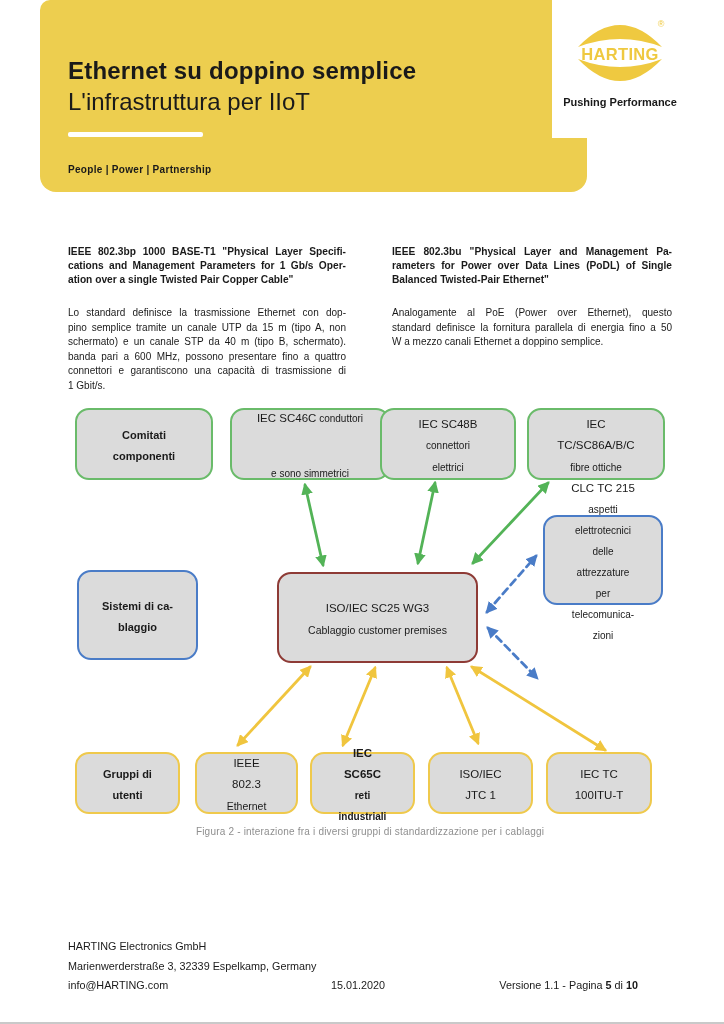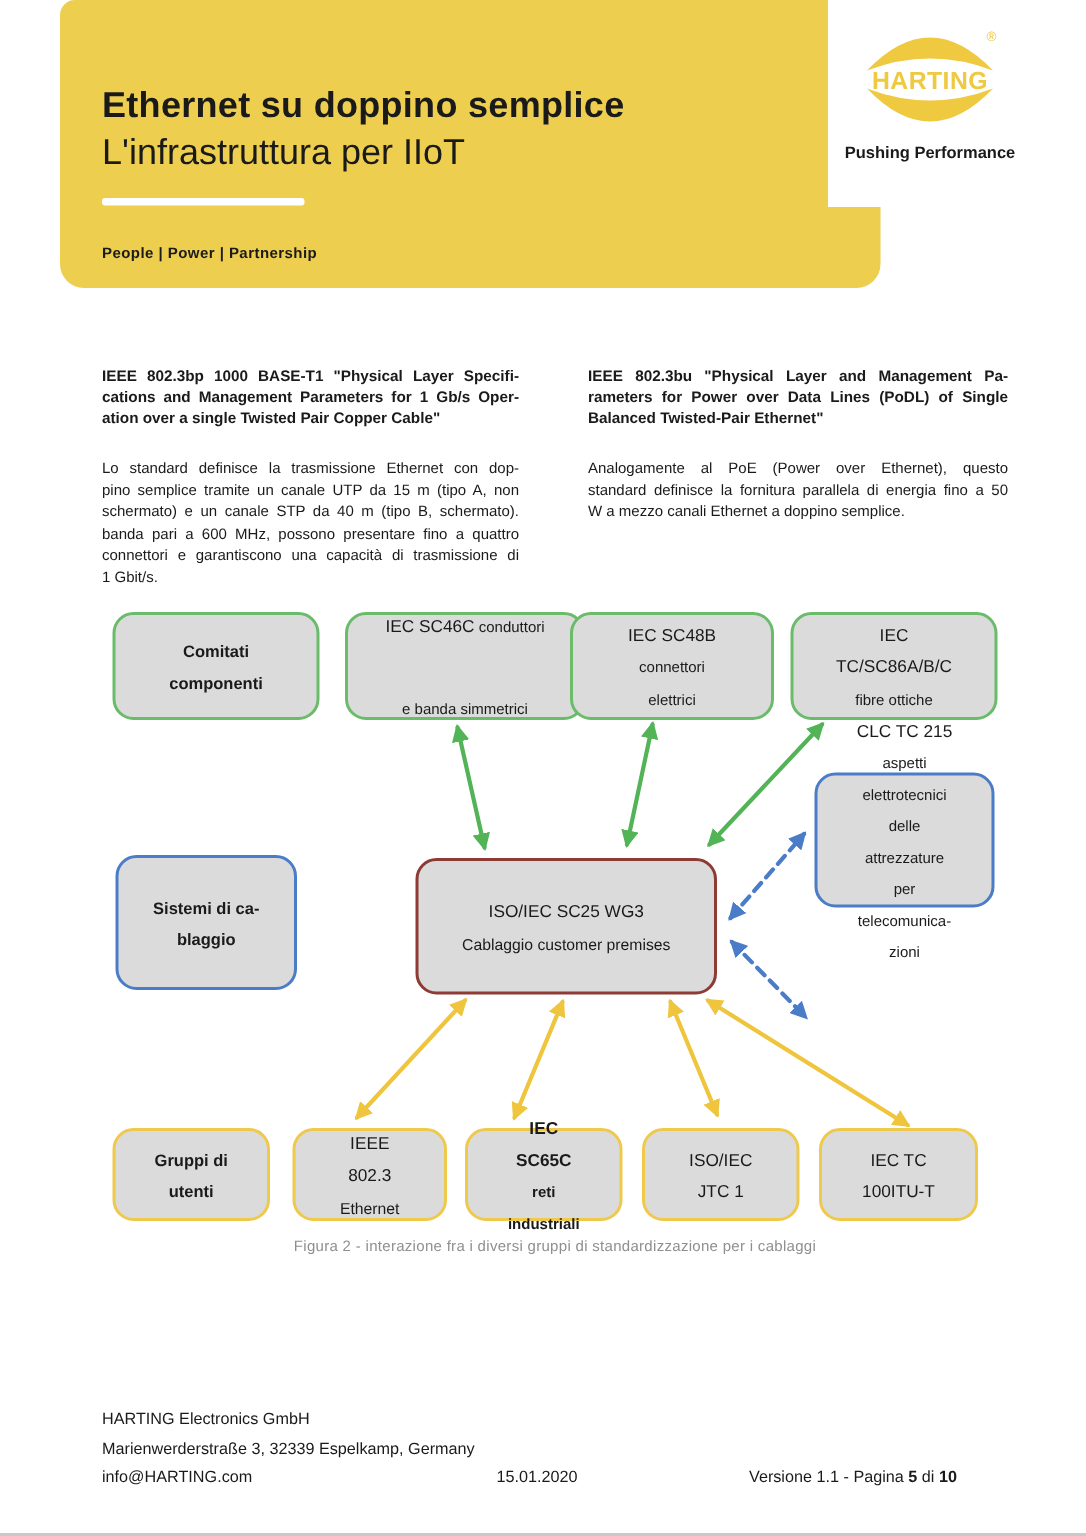--- a/index.html
+++ b/index.html
@@ -193,21 +193,21 @@
       <line class="arrow a-blue" x1="427" y1="212" x2="476" y2="156" marker-start="url(#mblue)" marker-end="url(#mblue)"></line>
       <line class="arrow a-blue" x1="428" y1="228" x2="477" y2="278" marker-start="url(#mblue)" marker-end="url(#mblue)"></line>
     </svg>
 
     <div class="dbox b-comitati" style="border-color: var(--green);">
         <div><span class="s-b">Comitati</span></div>
         <div><span class="s-b">componenti</span></div>
       </div>
     <div class="dbox b-sc46c" style="border-color: var(--green);">
         <div><span class="s-c">IEC SC46C</span><span class="s-d"> conduttori</span></div>
-        <div><span class="s-d">e banda simmetrici</span></div>
+        <div><span class="s-d">e sono simmetrici</span></div>
       </div>
     <div class="dbox b-sc48b" style="border-color: var(--green);">
         <div><span class="s-c">IEC SC48B</span><span class="s-d"> connettori</span></div>
         <div><span class="s-d">elettrici</span></div>
       </div>
     <div class="dbox b-tc86" style="border-color: var(--green);">
         <div><span class="s-c">IEC TC/SC86A/B/C</span></div>
         <div><span class="s-d">fibre ottiche</span></div>
       </div>
     <div class="dbox b-sistemi" style="border-color: var(--blue);">

